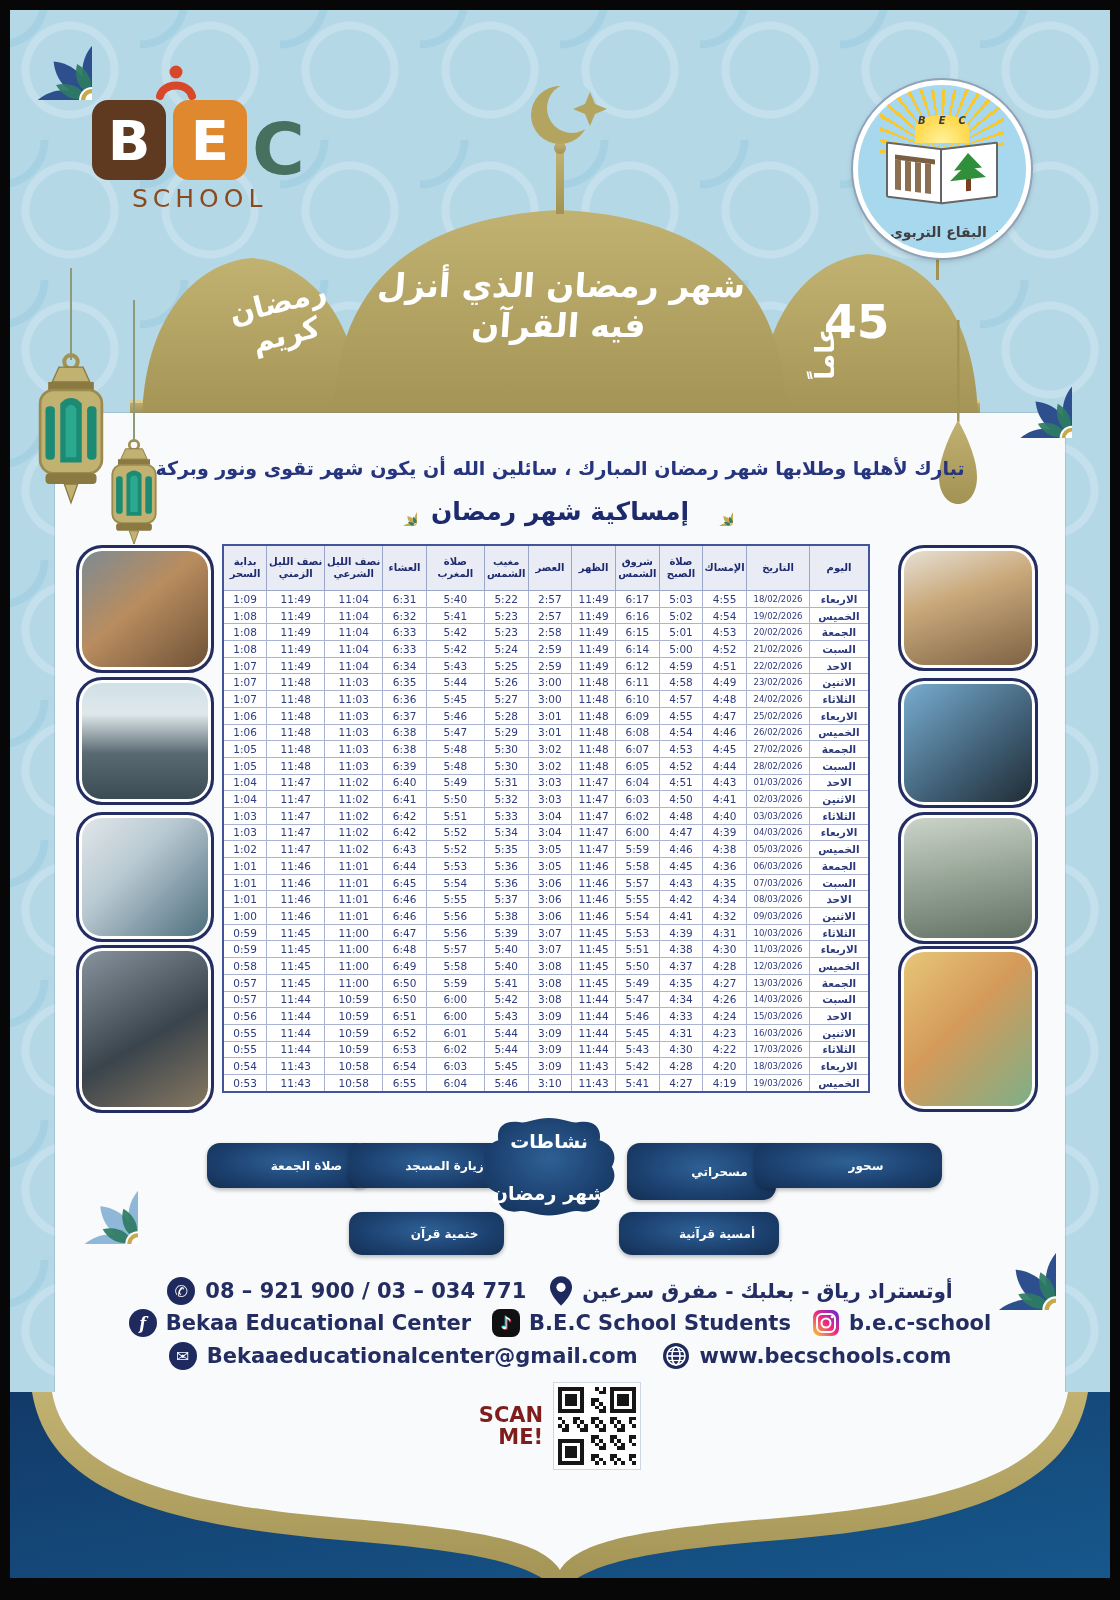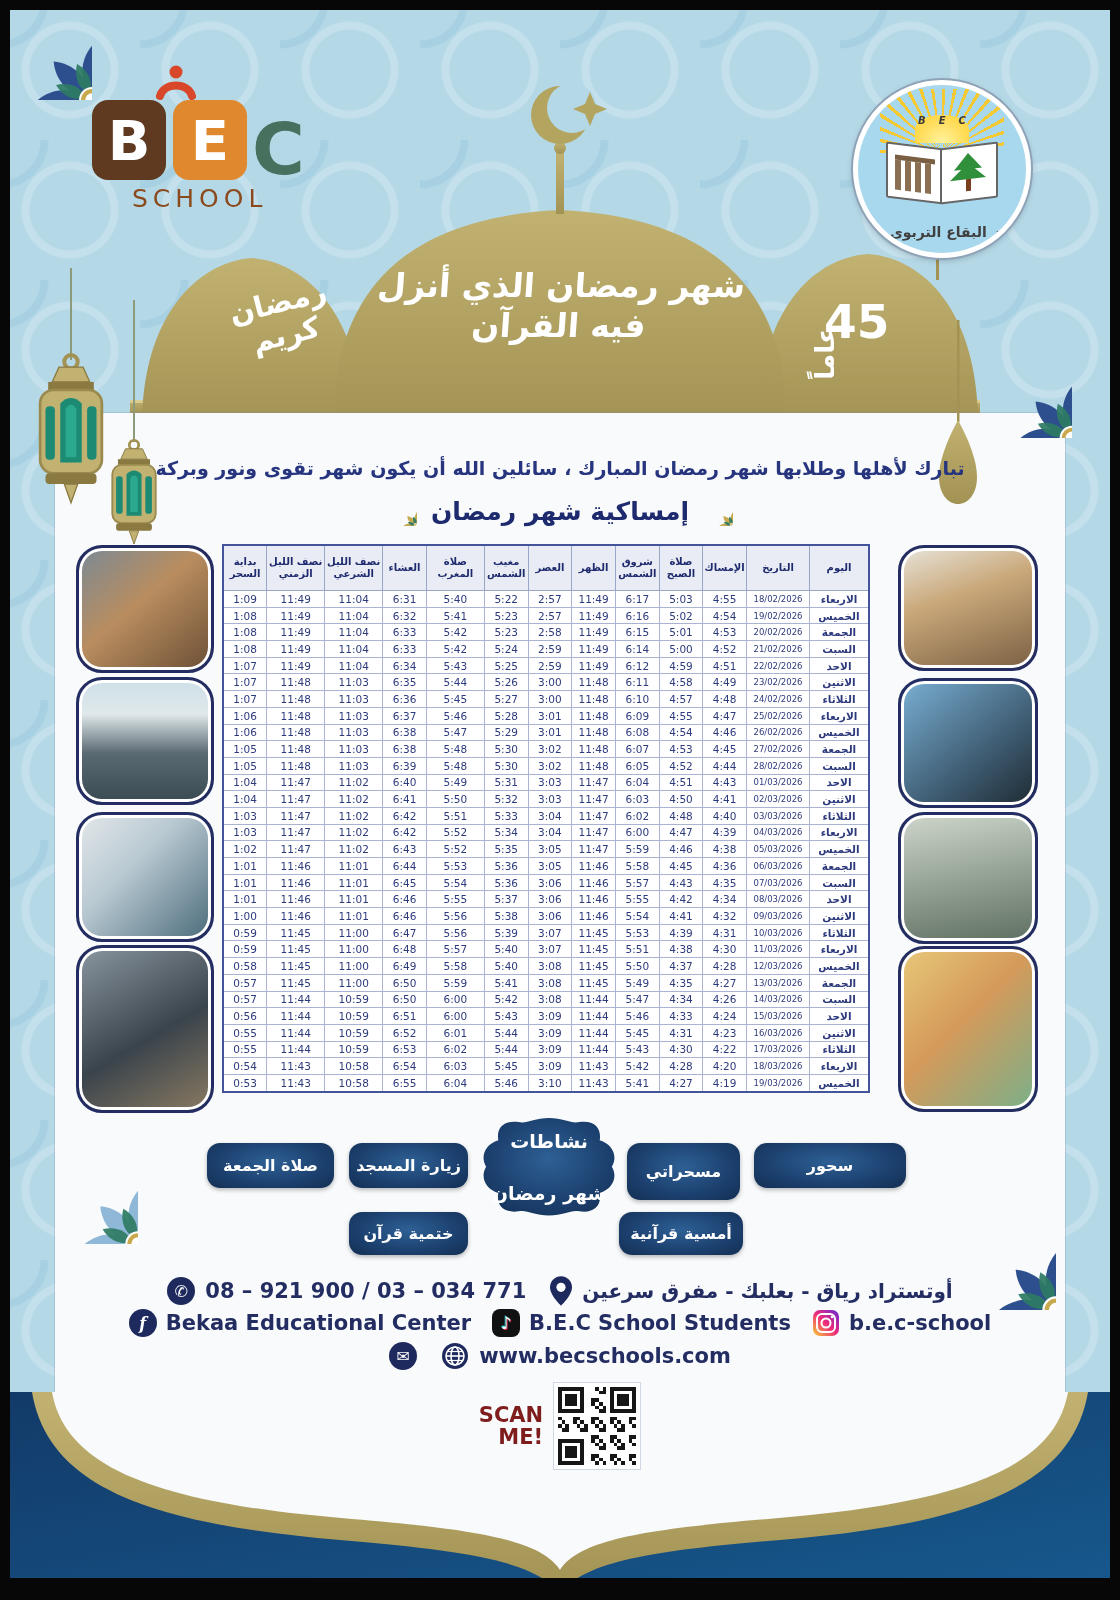--- a/index.html
+++ b/index.html
@@ -79,23 +79,23 @@
   .ttable th:nth-child(1){width:56px}.ttable th:nth-child(2){width:60px}
   .ttable th:nth-child(9),.ttable th:nth-child(11),.ttable th:nth-child(12){width:55px}
 
   
   .photo{position:absolute;width:132px;border-radius:26px;border:3px solid #232d62;z-index:3;
     box-shadow:inset 0 0 0 3px #fff;}
   .ph-l{left:76px;} .ph-r{left:898px;width:134px;}
 
   
   .chip{position:absolute;z-index:3;display:flex;align-items:center;justify-content:center;color:#fff;
-    font-weight:bold;font-size:16px;border-radius:13px;
+    font-weight:bold;font-size:12px;border-radius:13px;
     background:radial-gradient(ellipse at 50% 42%,#2e6095 0%,#1b3f6d 62%,#142f52 100%);
-    box-shadow:0 2px 4px rgba(0,0,0,.28);}
+    box-shadow:0 2px 4px rgba(0,0,0,.28);padding-left:36px;}
   .act-badge{left:478px;top:1116px;width:142px;height:104px;z-index:3;}
   .act-badge svg{position:absolute;inset:0;}
   .act-badge .txt{position:absolute;inset:0;display:flex;flex-direction:column;align-items:center;
     justify-content:center;color:#fff;font-weight:bold;font-size:19px;line-height:1.25;gap:28px;}
 
   
   .crow{position:absolute;left:0;right:0;display:flex;justify-content:center;align-items:center;z-index:6;
     color:#232d62;font-weight:bold;}
   .icon-circle{display:inline-flex;width:28px;height:28px;border-radius:50%;background:#1e2a5e;color:#fff;
     align-items:center;justify-content:center;font-size:16px;flex:0 0 auto;}
@@ -790,20 +790,21 @@
       <rect x="1" y="1" width="26" height="26" rx="7" fill="url(#igg)"></rect>
       <rect x="5" y="5" width="18" height="18" rx="5" fill="none" stroke="#fff" stroke-width="2"></rect>
       <circle cx="14" cy="14" r="4.5" fill="none" stroke="#fff" stroke-width="2"></circle>
       <circle cx="20.2" cy="7.8" r="1.5" fill="#fff"></circle>
     </svg>
     <span class="en">b.e.c-school</span>
   </div>
 
   <div class="crow" style="top:1342px;gap:10px">
     <span class="icon-circle">✉</span>
+    <span class="en">Bekaaeducationalcenter@gmail.com</span>
     <svg width="28" height="28" viewBox="0 0 28 28" style="margin-left:14px">
       <circle cx="14" cy="14" r="13" fill="#1e2a5e"></circle>
       <circle cx="14" cy="14" r="9" fill="none" stroke="#fff" stroke-width="1.6"></circle>
       <ellipse cx="14" cy="14" rx="4" ry="9" fill="none" stroke="#fff" stroke-width="1.6"></ellipse>
       <line x1="5" y1="14" x2="23" y2="14" stroke="#fff" stroke-width="1.6"></line>
       <line x1="6.5" y1="9.5" x2="21.5" y2="9.5" stroke="#fff" stroke-width="1.2"></line>
       <line x1="6.5" y1="18.5" x2="21.5" y2="18.5" stroke="#fff" stroke-width="1.2"></line>
     </svg>
     <span class="en">www.becschools.com</span>
   </div>

